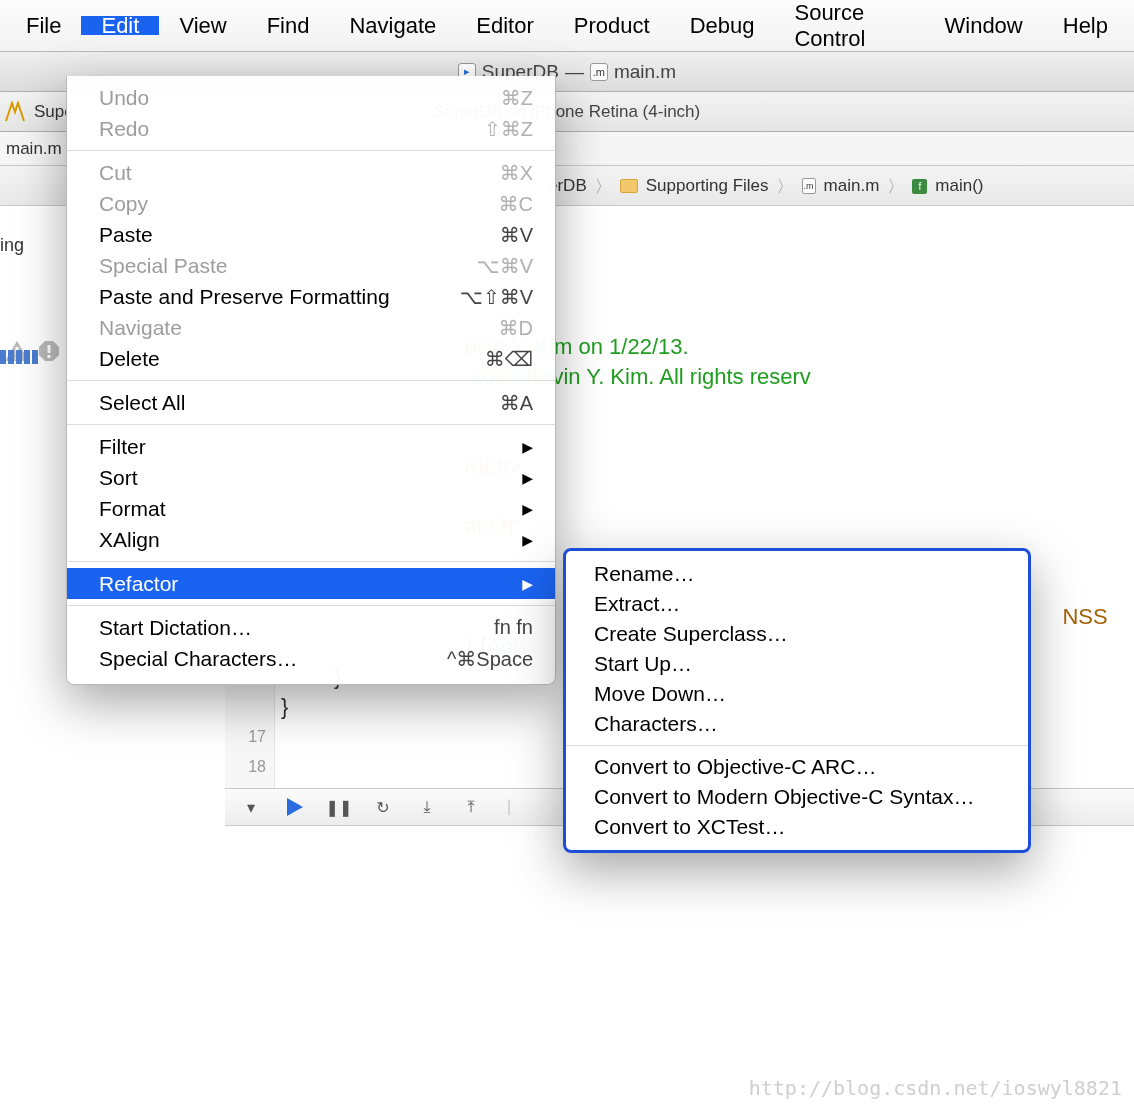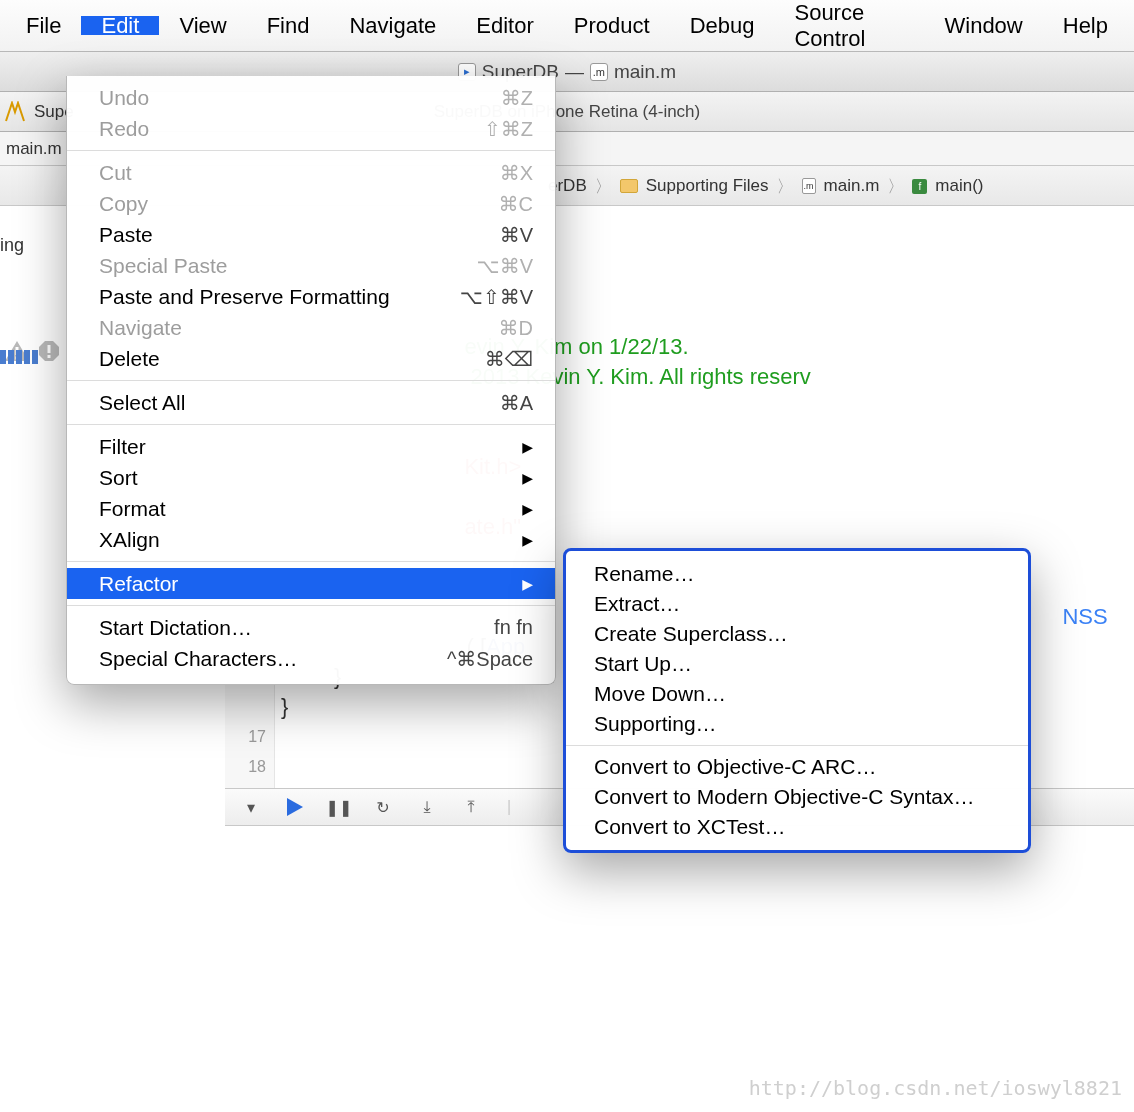--- a/index.html
+++ b/index.html
@@ -28,21 +28,21 @@
   .wa{position:absolute;left:4px;top:174px;display:flex;align-items:center;gap:6px;}
   .status{position:absolute;left:-20px;top:235px;font-size:18px;color:#333;}
   .bars{position:absolute;left:0;top:350px;width:44px;height:14px;display:flex;gap:2px;}
   .bars div{width:6px;height:14px;background:#4a7dcf;}
   
   .editor{position:absolute;left:225px;top:206px;right:0;height:582px;background:#fff;}
   .gutter{position:absolute;left:0;top:0;width:50px;height:100%;background:#f7f7f7;border-right:1px solid #e5e5e5;text-align:right;padding-right:8px;padding-top:516px;font-size:16px;color:#999;line-height:30px;}
   .code{position:absolute;left:56px;top:6px;font-family:Menlo,Consolas,monospace;font-size:22px;line-height:30px;white-space:pre;color:#333;}
   .comment{color:#1f9d1f;}
   .str{color:#d02a2a;}
-  .type{color:#3b82f6;}
+  .type{color:#a16207;}
   .call{color:#3f56b0;}
   .debugbar{position:absolute;left:225px;top:788px;right:0;height:38px;background:linear-gradient(#fbfbfb,#ededed);border-top:1px solid #c8c8c8;border-bottom:1px solid #c8c8c8;display:flex;align-items:center;gap:28px;padding-left:18px;color:#555;}
   .debugbar .db-ico{width:16px;height:16px;display:flex;align-items:center;justify-content:center;cursor:default;}
   .bp{width:0;height:0;border-top:9px solid transparent;border-bottom:9px solid transparent;border-left:16px solid #2a6bdf;}
   .watermark{position:absolute;right:12px;bottom:12px;font-size:20px;color:#cfcfcf;font-family:monospace;}
   
   .dropdown{position:absolute;left:66px;top:52px;width:490px;background:rgba(255,255,255,0.97);border:1px solid #b8b8b8;border-top:none;border-radius:0 0 8px 8px;box-shadow:0 18px 50px rgba(0,0,0,0.35);padding:6px 0 10px 0;z-index:20;margin-top:24px;}
   .dd-item{display:flex;align-items:center;justify-content:space-between;height:31px;padding:0 22px 0 32px;font-size:21px;color:#000;cursor:default;}
   .dd-item.disabled{color:#9d9d9d;}
   .dd-item.sel{background:#1a63f0;color:#fff;}
@@ -244,20 +244,20 @@
       <span class="sc">^⌘Space</span>
     </div>
 </div>
 
 <div class="submenu">
   <div class="sm-item">Rename…</div>
   <div class="sm-item">Extract…</div>
   <div class="sm-item">Create Superclass…</div>
   <div class="sm-item">Start Up…</div>
   <div class="sm-item">Move Down…</div>
-  <div class="sm-item">Supporting…</div>
+  <div class="sm-item">Characters…</div>
   <div class="sm-sep"></div>
   <div class="sm-item">Convert to Objective-C ARC…</div>
   <div class="sm-item">Convert to Modern Objective-C Syntax…</div>
   <div class="sm-item">Convert to XCTest…</div>
 </div>
 
 <div class="watermark">http://blog.csdn.net/ioswyl8821</div>
 
 </body></html>

